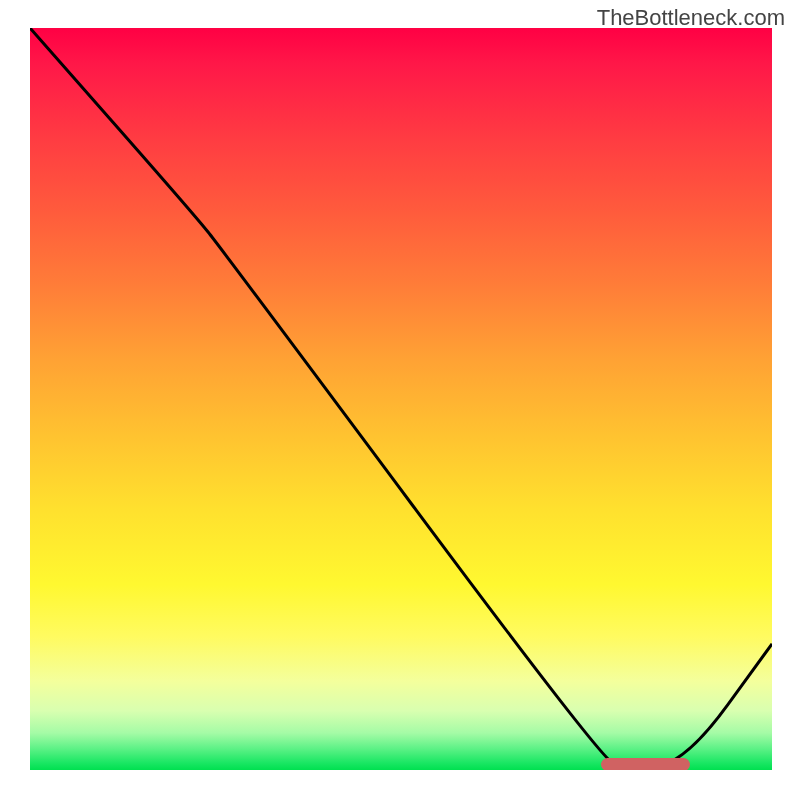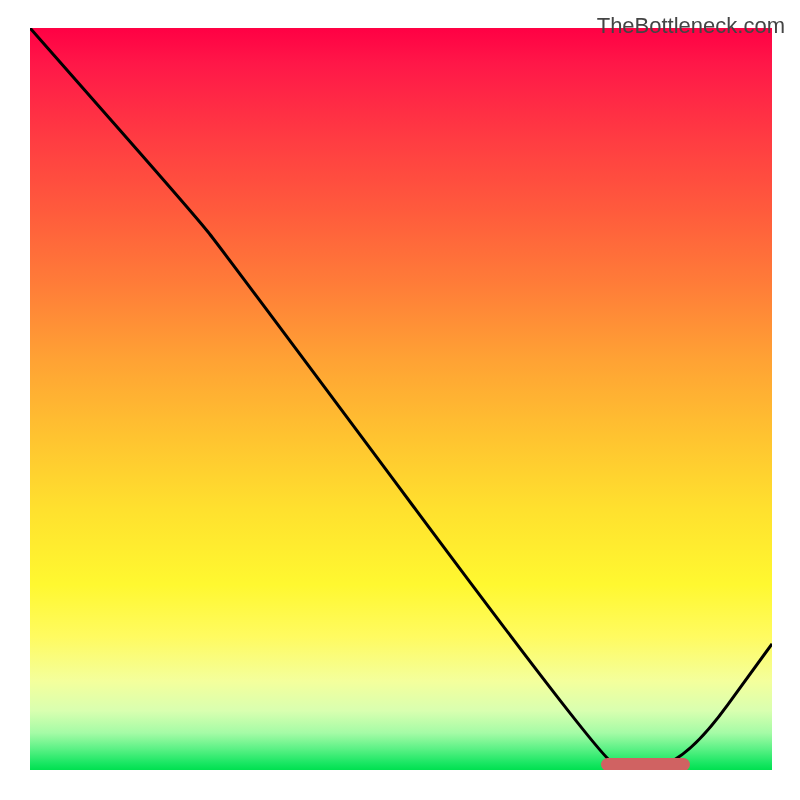--- a/index.html
+++ b/index.html
@@ -23,21 +23,20 @@
     
     .watermark {
       position: absolute;
       top: 5px;
       right: 15px;
       font-family: Arial, sans-serif;
       font-size: 22px;
       color: #444;
       font-weight: 500;
       z-index: 10;
-      margin-top: 8px;
     }
     
     .chart-area {
       position: absolute;
       top: 28px;
       left: 30px;
       width: 742px;
       height: 742px;
       overflow: hidden;
     }

